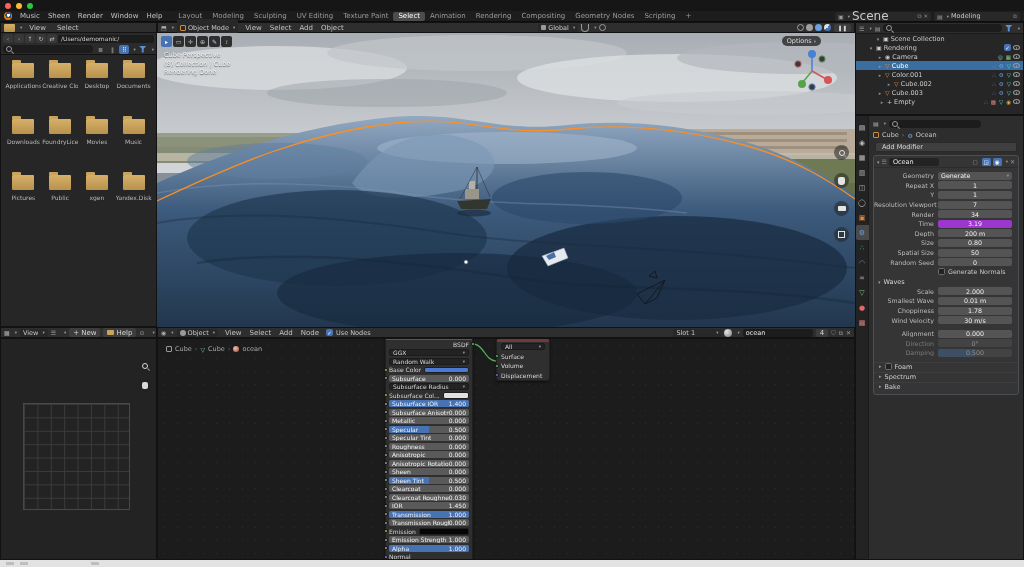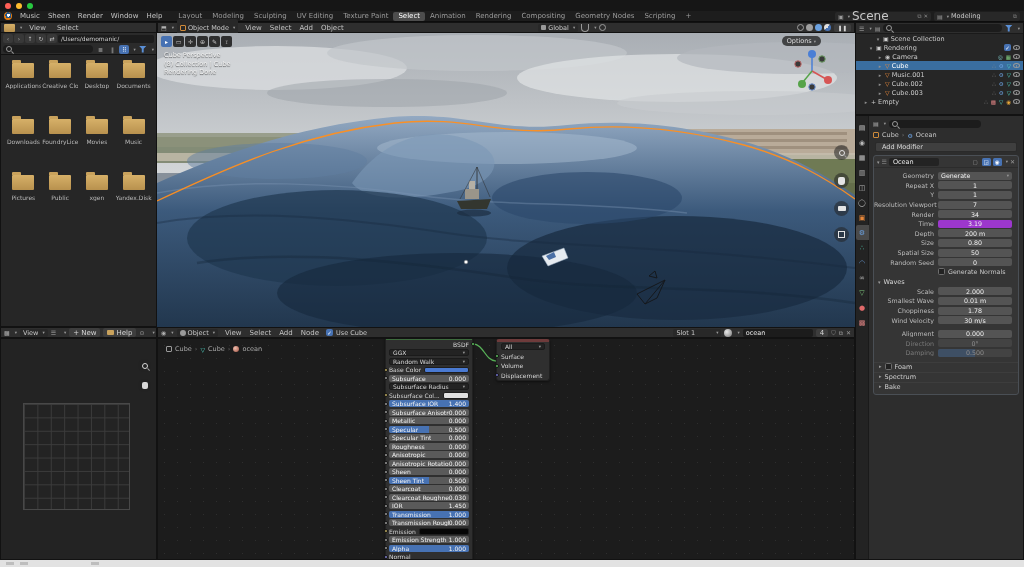--- a/index.html
+++ b/index.html
@@ -422,48 +422,48 @@
           <span>Cube</span>
           <span class="grow"></span>
           <span class="ol-badge" style="color: rgb(154, 154, 154);">∴</span>
           <span class="ol-badge" style="color: rgb(107, 161, 224);">⚙</span>
           <span class="ol-badge" style="color: rgb(79, 208, 192);">▽</span>
           <span class="eye"></span>
         </div>
         <div class="ol-row" style="padding-left: 21px;">
           <span class="ol-exp">▸</span>
           <span class="ol-icon" style="color: rgb(232, 136, 58);">▽</span>
-          <span>Music.001</span>
+          <span>Color.001</span>
           <span class="grow"></span>
           <span class="ol-badge" style="color: rgb(154, 154, 154);">∴</span>
           <span class="ol-badge" style="color: rgb(107, 161, 224);">⚙</span>
           <span class="ol-badge" style="color: rgb(79, 208, 192);">▽</span>
           <span class="eye"></span>
         </div>
-        <div class="ol-row" style="padding-left: 21px;">
+        <div class="ol-row" style="padding-left: 30px;">
           <span class="ol-exp">▸</span>
           <span class="ol-icon" style="color: rgb(232, 136, 58);">▽</span>
           <span>Cube.002</span>
           <span class="grow"></span>
           <span class="ol-badge" style="color: rgb(154, 154, 154);">∴</span>
           <span class="ol-badge" style="color: rgb(107, 161, 224);">⚙</span>
           <span class="ol-badge" style="color: rgb(79, 208, 192);">▽</span>
           <span class="eye"></span>
         </div>
         <div class="ol-row" style="padding-left: 21px;">
           <span class="ol-exp">▸</span>
           <span class="ol-icon" style="color: rgb(232, 136, 58);">▽</span>
           <span>Cube.003</span>
           <span class="grow"></span>
           <span class="ol-badge" style="color: rgb(154, 154, 154);">∴</span>
           <span class="ol-badge" style="color: rgb(107, 161, 224);">⚙</span>
           <span class="ol-badge" style="color: rgb(79, 208, 192);">▽</span>
           <span class="eye"></span>
         </div>
-        <div class="ol-row" style="padding-left: 7px;">
+        <div class="ol-row" style="padding-left: 23px;">
           <span class="ol-exp">▸</span>
           <span class="ol-icon" style="color: rgb(200, 200, 200);">+</span>
           <span>Empty</span>
           <span class="grow"></span>
           <span class="ol-badge" style="color: rgb(154, 154, 154);">∴</span>
           <span class="ol-badge" style="color: rgb(217, 128, 128);">▩</span>
           <span class="ol-badge" style="color: rgb(79, 208, 192);">▽</span>
           <span class="ol-badge" style="color: rgb(232, 168, 58);">◉</span>
           <span class="eye"></span>
         </div>
@@ -691,21 +691,21 @@
       <span style="font-size:6.5px">Object</span>
         <span class="caret">▾</span>
     </span>
     <span id="sh-menus" class="row">
         <span class="menu-item">View</span>
         <span class="menu-item">Select</span>
         <span class="menu-item">Add</span>
         <span class="menu-item">Node</span>
       </span>
     <span class="cb on">✓</span>
-    <span style="font-size:6.5px">Use Cube</span>
+    <span style="font-size:6.5px">Use Nodes</span>
     <span class="grow"></span>
     <span class="pill" style="height:8px;width:48px">
         <span class="grow" style="font-size:6.5px">Slot 1</span>
         <span class="caret">▾</span>
       </span>
     <span style="width:8px;height:8px;background:radial-gradient(circle at 35% 35%,#e8e8e8,#777);border-radius:50%"></span>
       <span class="caret">▾</span>
     <span class="pill" style="height:8px;width:70px;background:#1c1c1c">
         <span class="grow" style="font-size:6.5px;color:#e8e8e8">ocean</span>
       </span>

